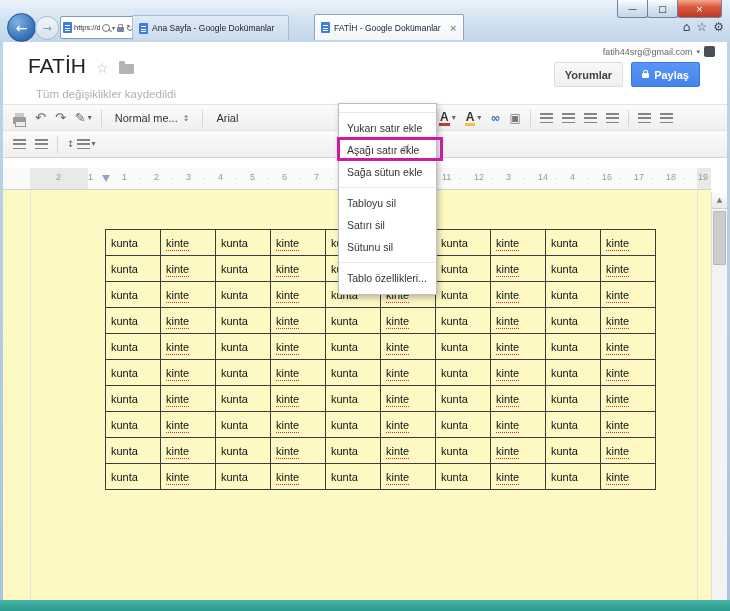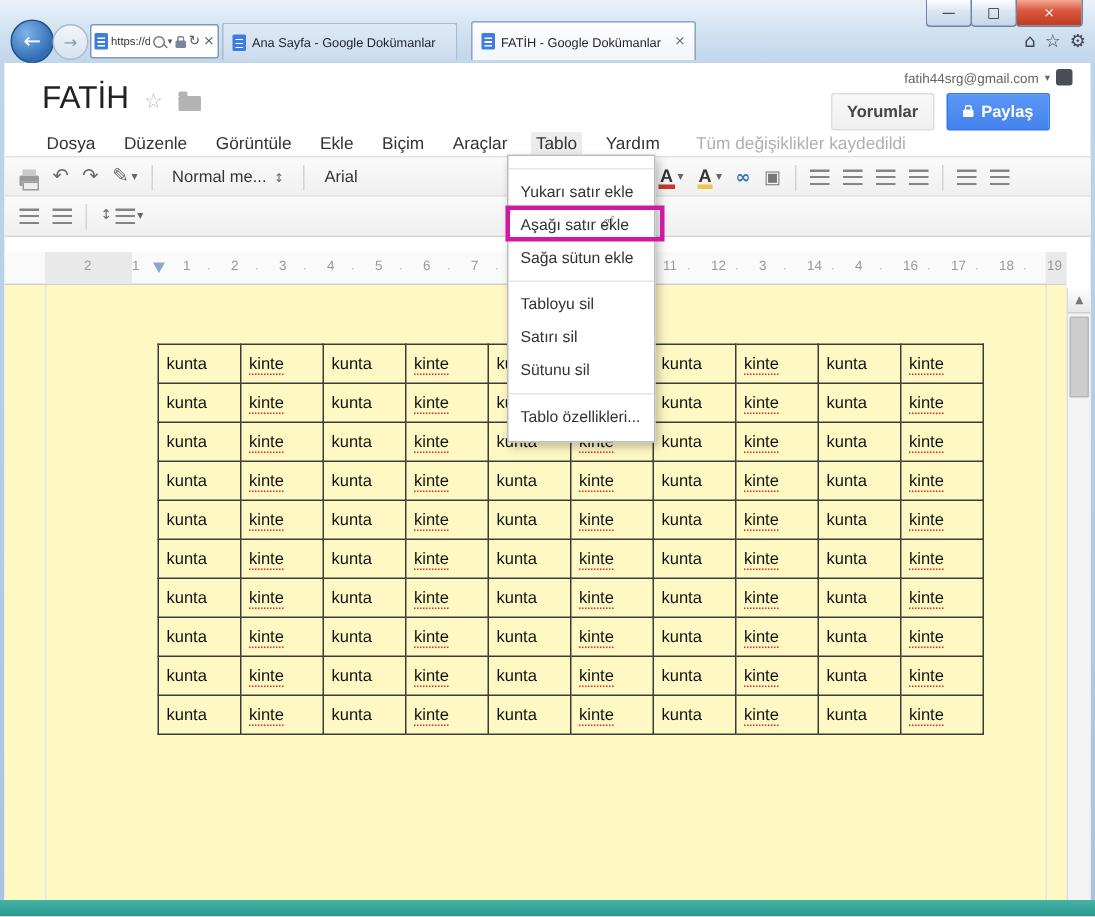--- a/index.html
+++ b/index.html
@@ -31,21 +31,21 @@
   #addr-url{flex:1;overflow:hidden;white-space:nowrap;}
   .mag{width:6px;height:6px;border:1.3px solid #777;border-radius:50%;position:relative;flex:none;}
   .mag::after{content:"";position:absolute;width:4px;height:1.3px;background:#777;transform:rotate(45deg);right:-3px;bottom:-1px;}
   .dd6{font-size:6px;color:#555;}
   .lockg{width:7px;height:5px;background:#7a8699;border-radius:1px;position:relative;margin-top:3px;flex:none;}
   .lockg::before{content:"";position:absolute;left:1px;top:-3px;width:3px;height:3px;border:1px solid #7a8699;border-bottom:none;border-radius:2px 2px 0 0;}
   .addr-ic{font-size:9px;color:#555;flex:none;}
 
   .tab{position:absolute;top:15px;height:25px;display:flex;align-items:center;gap:4px;
        padding:0 6px;font-size:8.5px;color:#223;box-sizing:border-box;cursor:default;}
-  #tab-1{left:148px;width:157px;background:linear-gradient(#dfeaf5,#cbdcee);border:1px solid #a8bdd2;border-bottom:none;border-radius:2px 2px 0 0;}
+  #tab-1{left:132px;width:157px;background:linear-gradient(#dfeaf5,#cbdcee);border:1px solid #a8bdd2;border-bottom:none;border-radius:2px 2px 0 0;}
   #tab-2{left:314px;width:150px;background:linear-gradient(#fdfefe,#f2f6fa);border:1px solid #8ea6c0;border-bottom:none;border-radius:2px 2px 0 0;height:26px;top:14px;}
   .tab-label{overflow:hidden;white-space:nowrap;flex:1;}
   .tab-close{font-size:9px;color:#667;}
 
   #chrome-right{position:absolute;right:6px;top:20px;display:flex;gap:6px;align-items:center;color:#445;}
   #chrome-right .ic{font-size:12px;}
 
   
   #frame-l,#frame-r{position:absolute;top:42px;width:3px;height:558px;background:linear-gradient(#bdd5ec,#a8c4e0);}
   #frame-l{left:0;} #frame-r{right:0;}
@@ -199,30 +199,20 @@
       <div id="comments-btn" class="gbtn">
         <span>Yorumlar</span>
       </div>
       <div id="share-btn" class="gbtn">
         <span class="lockw"></span>
         <span>Paylaş</span>
       </div>
     </div>
 
     <div id="menurow">
-      <div id="menus-holder">
-          <span class="dmenu">Dosya</span>
-          <span class="dmenu">Düzenle</span>
-          <span class="dmenu">Görüntüle</span>
-          <span class="dmenu">Ekle</span>
-          <span class="dmenu">Biçim</span>
-          <span class="dmenu">Araçlar</span>
-          <span class="dmenu open">Tablo</span>
-          <span class="dmenu">Yardım</span>
-        </div>
       <span id="save-status">Tüm değişiklikler kaydedildi</span>
     </div>
 
     <div id="toolbar1" class="toolbar">
       <div class="tgroup" style="left:10px;">
         <span class="tico">
             <span class="printer"></span>
           </span>
         <span class="tico glyph">↶</span>
         <span class="tico glyph">↷</span>

